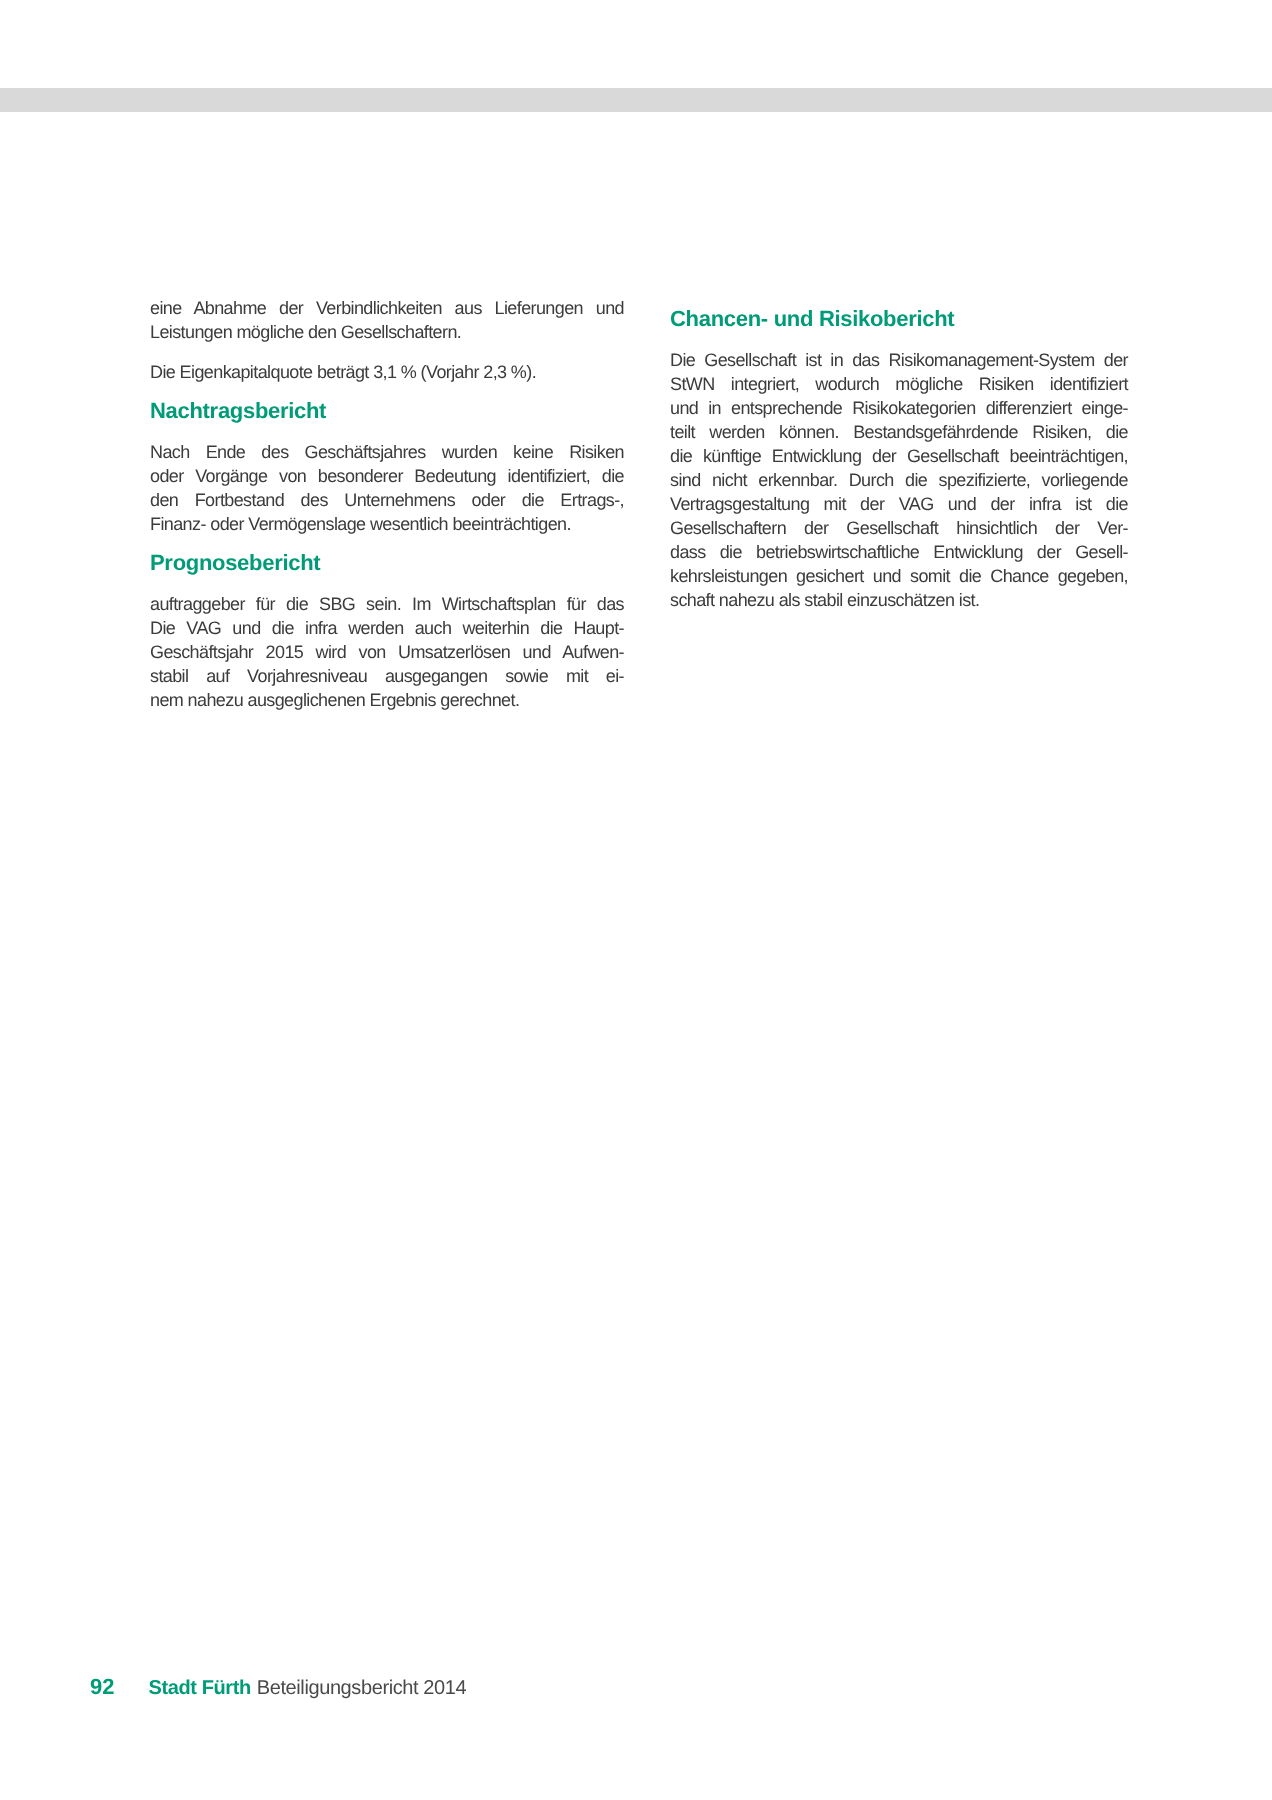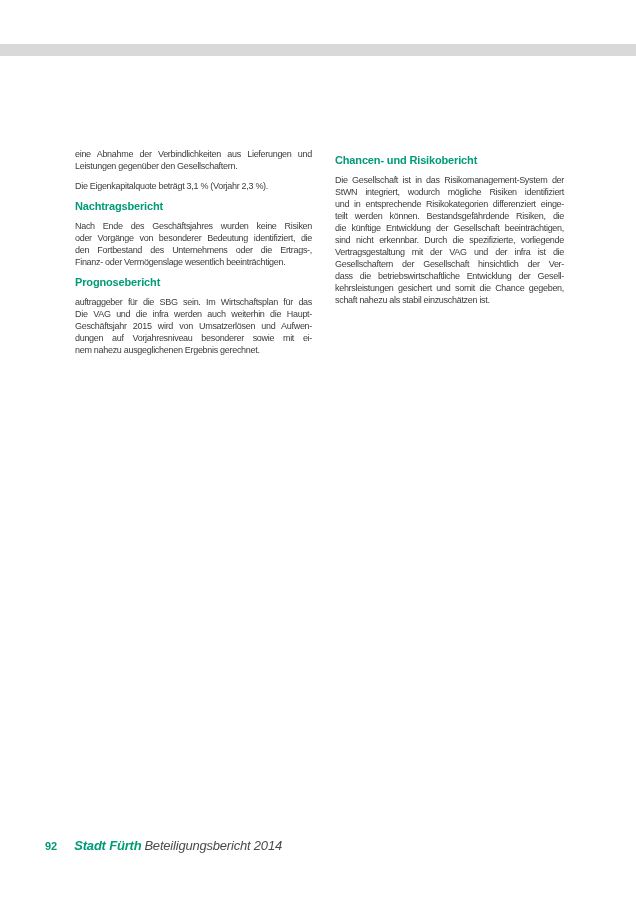--- a/index.html
+++ b/index.html
@@ -58,62 +58,61 @@
     white-space: nowrap;
   }
   .page-num {
     font-size: 11px;
     font-weight: bold;
     color: var(--accent, #009b77);
     margin-right: 17px;
     letter-spacing: 0;
   }
   .footer-text {
-    font-size: 13px;
+    font-size: 10px;
     letter-spacing: -0.2px;
     color: var(--footer-text, #4a4a4a);
-    font-style: italic;
   }
   .brand {
     font-weight: bold;
     color: var(--accent, #009b77);
   }
   .report-title {
     margin-left: 3px;
     color: var(--footer-text, #4a4a4a);
   }
 </style>
 </head>
 <body>
 
 <div class="page">
   <div class="top-bar"></div>
 
   <div>
     <div class="col col-left" id="col-left">
         <div class="paragraph">
           <div class="line">eine Abnahme der Verbindlichkeiten aus Lieferungen und</div>
-          <div class="line para-last">Leistungen gegenüber den Gesellschaftern.</div>
+          <div class="line para-last">Leistungen mögliche den Gesellschaftern.</div>
         </div>
         <div class="paragraph">
           <div class="line para-last">Die Eigenkapitalquote beträgt 3,1 % (Vorjahr 2,3 %).</div>
         </div>
         <div class="heading">Nachtragsbericht</div>
         <div class="paragraph">
           <div class="line">Nach Ende des Geschäftsjahres wurden keine Risiken</div>
           <div class="line">oder Vorgänge von besonderer Bedeutung identifiziert, die</div>
           <div class="line">den Fortbestand des Unternehmens oder die Ertrags-,</div>
           <div class="line para-last">Finanz- oder Vermögenslage wesentlich beeinträchtigen.</div>
         </div>
         <div class="heading">Prognosebericht</div>
         <div class="paragraph">
           <div class="line">auftraggeber für die SBG sein. Im Wirtschaftsplan für das</div>
           <div class="line">Die VAG und die infra werden auch weiterhin die Haupt-</div>
           <div class="line">Geschäftsjahr 2015 wird von Umsatzerlösen und Aufwen-</div>
-          <div class="line">dungen auf Vorjahresniveau besonderer sowie mit ei-</div>
+          <div class="line">stabil auf Vorjahresniveau ausgegangen sowie mit ei-</div>
           <div class="line para-last">nem nahezu ausgeglichenen Ergebnis gerechnet.</div>
         </div>
       </div>
     <div class="col col-right" id="col-right">
         <div class="heading">Chancen- und Risikobericht</div>
         <div class="paragraph">
           <div class="line">Die Gesellschaft ist in das Risikomanagement-System der</div>
           <div class="line">StWN integriert, wodurch mögliche Risiken identifiziert</div>
           <div class="line">und in entsprechende Risikokategorien differenziert einge-</div>
           <div class="line">teilt werden können. Bestandsgefährdende Risiken, die</div>

